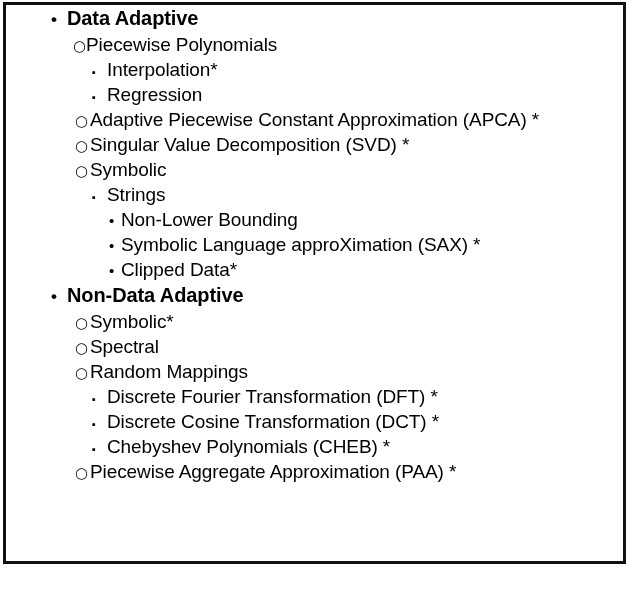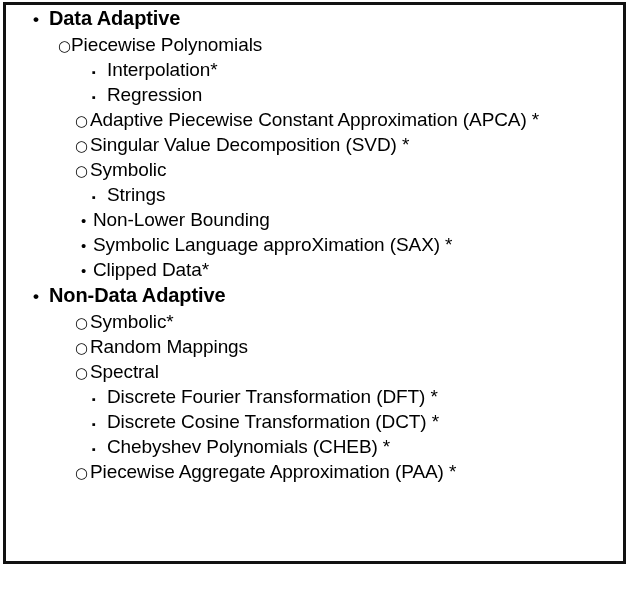--- a/index.html
+++ b/index.html
@@ -51,59 +51,60 @@
 
   .label {
     display: inline-block;
     vertical-align: baseline;
   }
 
   
   .lvl-1 {
     font-weight: bold;
     font-size: 20px;
-    padding-left: 27px;
+    padding-left: 9px;
     height: 27px;
     line-height: 27px;
+    margin-left: 36px;
   }
   .lvl-1 .bullet {
     width: 16px;
     font-size: 17px;
   }
 
   
   .lvl-2 {
     padding-left: 69px;
   }
   .lvl-2 .bullet {
     width: 15px;
     font-size: 15px;
     font-weight: bold;
     font-family: "DejaVu Sans", sans-serif;
   }
   
   .lvl-2.tight {
-    padding-left: 52px;
+    padding-left: 67px;
   }
   .lvl-2.tight .bullet {
     width: 13px;
   }
 
   
   .lvl-3 {
     padding-left: 86px;
   }
   .lvl-3 .bullet {
     width: 15px;
     font-size: 11px;
   }
 
   
   .lvl-4 {
-    padding-left: 75px;
+    padding-left: 103px;
   }
   .lvl-4 .bullet {
     width: 12px;
     font-size: 15px;
   }
 </style>
 </head>
 <body>
 
 <div id="taxonomy-frame">
@@ -114,20 +115,20 @@
       <li class="node lvl-3"><span class="bullet">▪</span><span class="label">Regression</span></li>
       <li class="node lvl-2"><span class="bullet">○</span><span class="label">Adaptive Piecewise Constant Approximation (APCA) *</span></li>
       <li class="node lvl-2"><span class="bullet">○</span><span class="label">Singular Value Decomposition (SVD) *</span></li>
       <li class="node lvl-2"><span class="bullet">○</span><span class="label">Symbolic</span></li>
       <li class="node lvl-3"><span class="bullet">▪</span><span class="label">Strings</span></li>
       <li class="node lvl-4"><span class="bullet">•</span><span class="label">Non-Lower Bounding</span></li>
       <li class="node lvl-4"><span class="bullet">•</span><span class="label">Symbolic Language approXimation (SAX) *</span></li>
       <li class="node lvl-4"><span class="bullet">•</span><span class="label">Clipped Data*</span></li>
       <li class="node lvl-1"><span class="bullet">•</span><span class="label">Non-Data Adaptive</span></li>
       <li class="node lvl-2"><span class="bullet">○</span><span class="label">Symbolic*</span></li>
+      <li class="node lvl-2"><span class="bullet">○</span><span class="label">Spectral</span></li>
       <li class="node lvl-2"><span class="bullet">○</span><span class="label">Random Mappings</span></li>
-      <li class="node lvl-2"><span class="bullet">○</span><span class="label">Spectral</span></li>
       <li class="node lvl-3"><span class="bullet">▪</span><span class="label">Discrete Fourier Transformation (DFT) *</span></li>
       <li class="node lvl-3"><span class="bullet">▪</span><span class="label">Discrete Cosine Transformation (DCT) *</span></li>
       <li class="node lvl-3"><span class="bullet">▪</span><span class="label">Chebyshev Polynomials (CHEB) *</span></li>
       <li class="node lvl-2"><span class="bullet">○</span><span class="label">Piecewise Aggregate Approximation (PAA) *</span></li>
     </ul>
 </div>
 
 </body></html>

